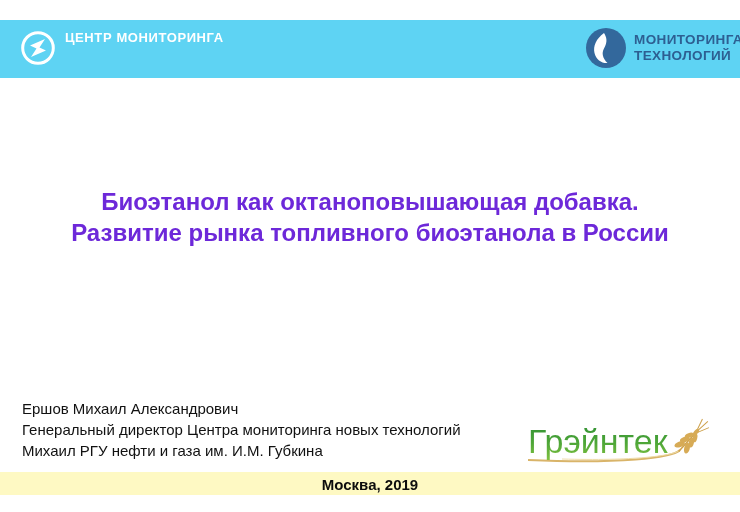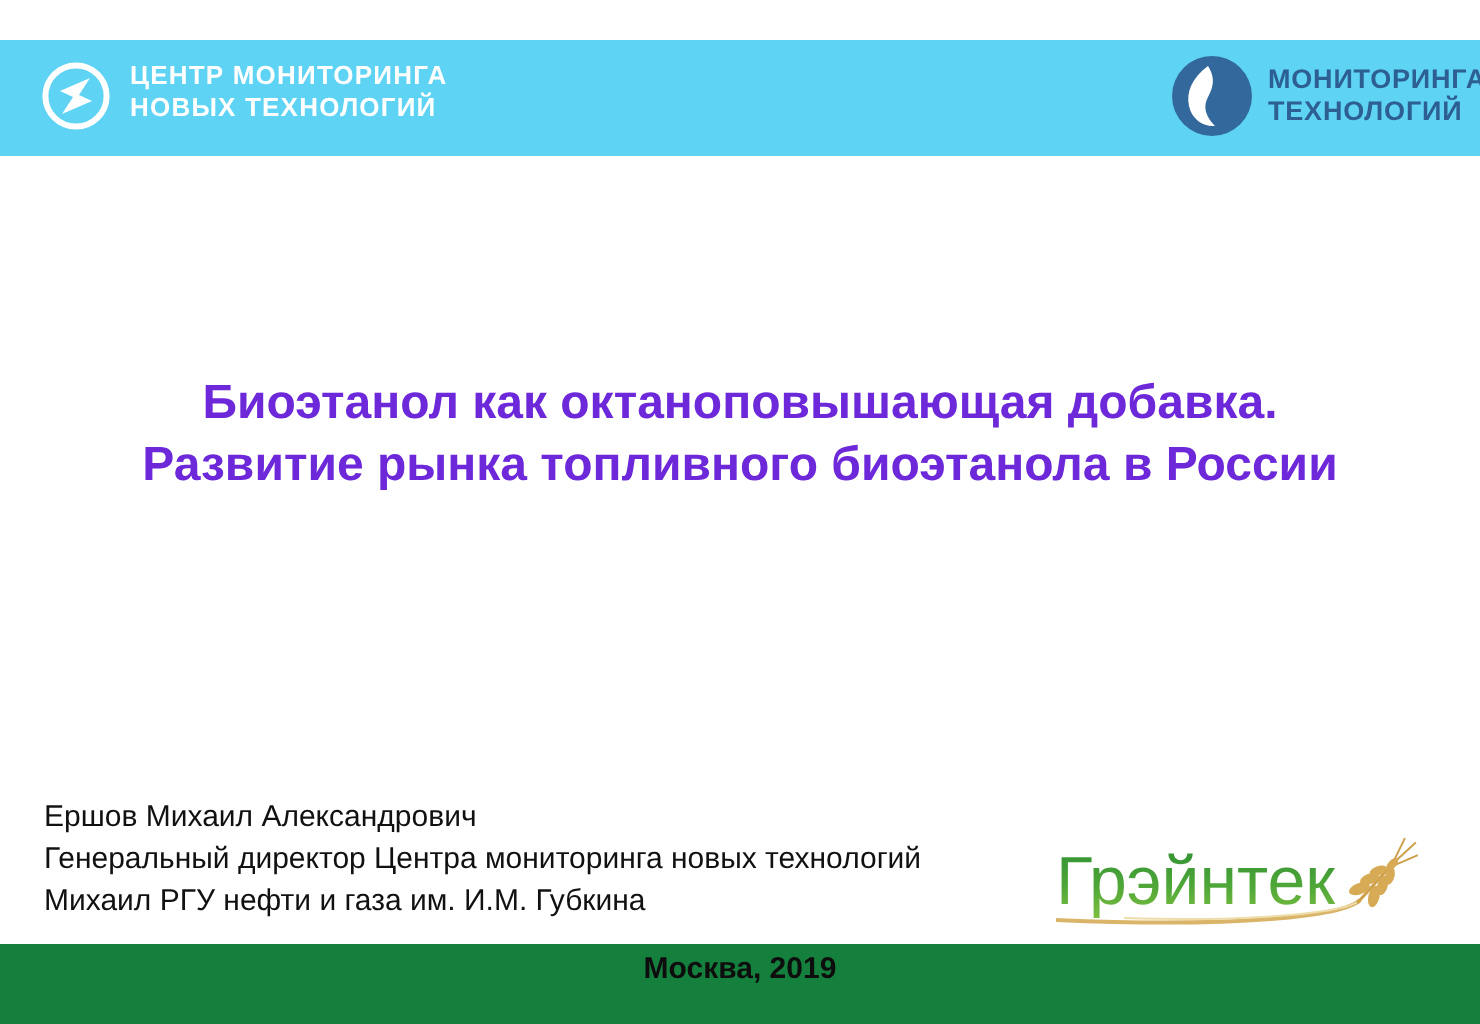--- a/index.html
+++ b/index.html
@@ -90,22 +90,22 @@
     background: linear-gradient(180deg, #2E8F34 0%, #4FA738 55%, #84C341 100%);
     -webkit-background-clip: text;
     background-clip: text;
     color: transparent;
   }
 
   
   .footer-band {
     position: absolute;
     left: 0; top: 472px;
-    width: 740px; height: 40px;
-    background: #15803d;
+    width: 740px; height: 23px;
+    background: #fef9c3;
     text-align: center;
   }
   .footer-band span {
     display: inline-block;
     color: #0d0d0d;
     font-weight: bold;
     font-size: 15px;
     line-height: 26px;
   }
 </style>
@@ -118,21 +118,20 @@
 
     <div class="cmnt-logo">
       <span>
         <svg class="cmnt-icon" viewBox="0 0 36 36">
           <circle cx="18" cy="18" r="15.3" fill="none" stroke="#ffffff" stroke-width="3"></circle>
           <polygon points="25,9 10,15.5 16.5,18.5 11,27 26,20.5 19.5,17.5" fill="#ffffff"></polygon>
         </svg>
       </span>
       <div class="cmnt-text">
         <div>ЦЕНТР МОНИТОРИНГА</div>
-        <div>НОВЫХ ТЕХНОЛОГИЙ</div>
       </div>
     </div>
 
     <div class="gubkin-logo">
       <span>
         <svg class="gubkin-icon" viewBox="0 0 42 42">
           <circle cx="21" cy="21" r="20" fill="#33689C"></circle>
           <path d="M19,6 C11,12 8,19 9.5,26 C11,33 17,36.5 22.5,36 C17.5,31 16.5,26 19,21.5 C23,14.5 21.5,10 19,6 Z" fill="#ffffff"></path>
         </svg>
       </span>

